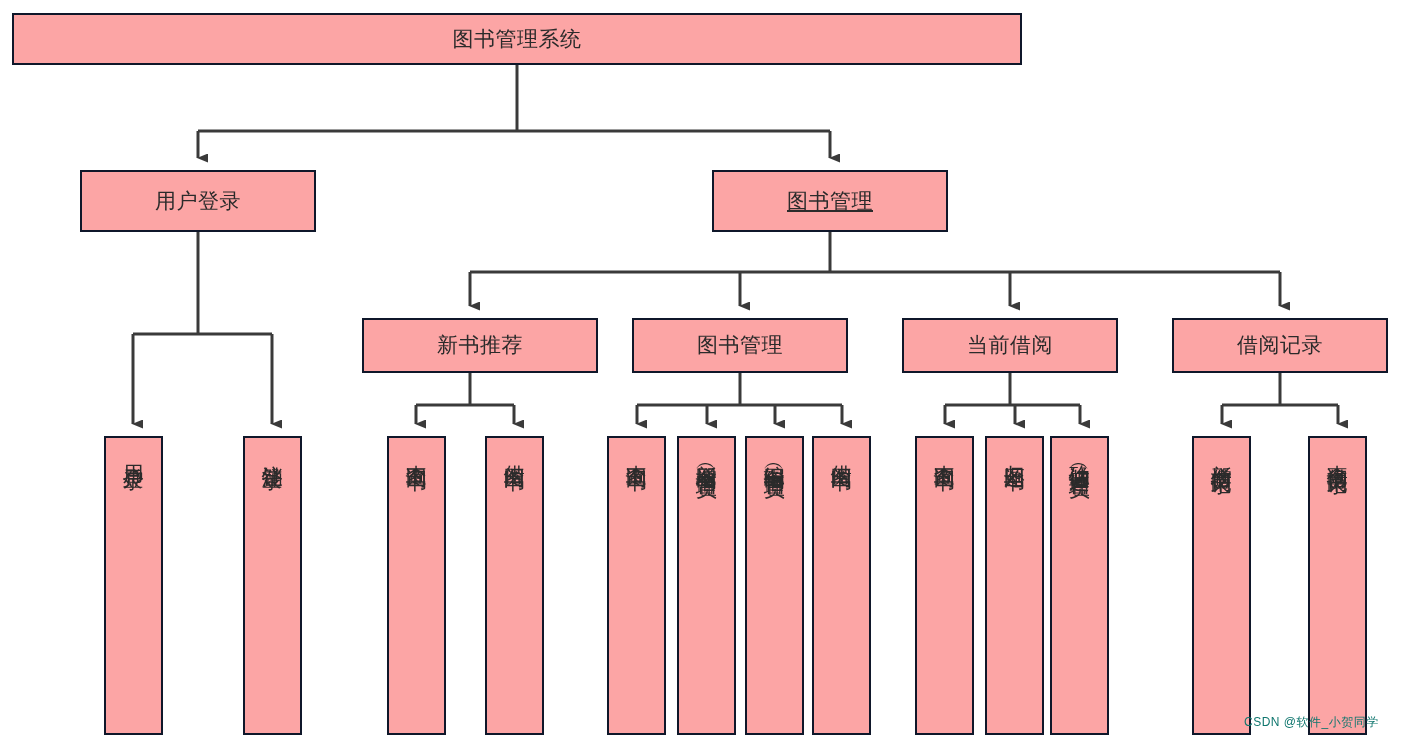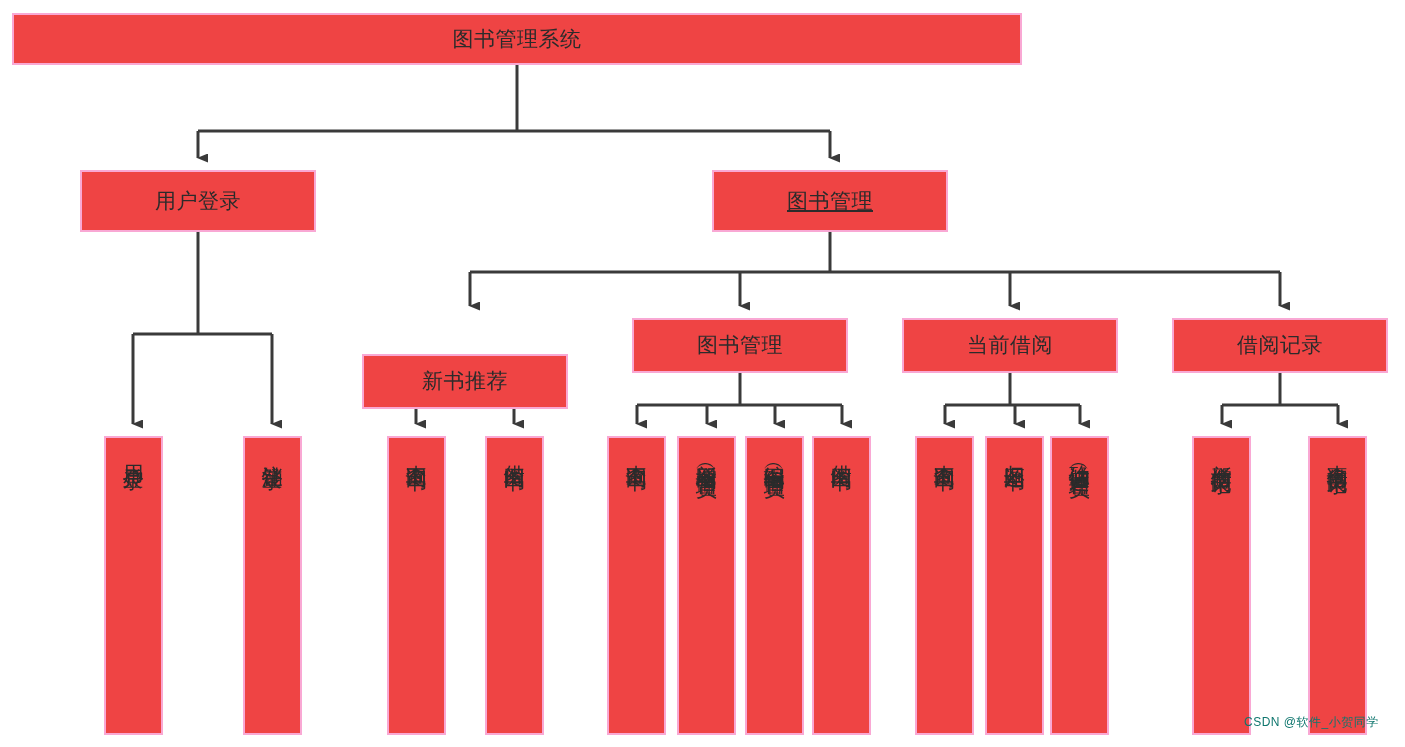--- a/index.html
+++ b/index.html
@@ -18,22 +18,22 @@
   #diagram-root {
     position: absolute;
     left: 0;
     top: 0;
     width: 1405px;
     height: 747px;
   }
   .node {
     position: absolute;
     box-sizing: border-box;
-    border: 2px solid #f9a8d4;
-    background: #ef4444;
+    border: 2px solid #0f172a;
+    background: #fca5a5;
     display: flex;
     align-items: center;
     justify-content: center;
     text-align: center;
     color: #2b2b2b;
   }
   .node .node-label {
     display: block;
     line-height: 1.18;
     letter-spacing: 0.5px;
@@ -131,21 +131,21 @@
     <span class="node-label">图书管理系统</span>
   </div>
 
   <div class="node horizontal" style="left:80px; top:170px; width:236px; height:62px;">
     <span class="node-label">用户登录</span>
   </div>
   <div class="node horizontal" style="left:712px; top:170px; width:236px; height:62px;text-decoration:underline;">
     <span class="node-label">图书管理</span>
   </div>
 
-  <div class="node horizontal" style="left:362px; top:318px; width:206px; height:55px;margin-top:36px;">
+  <div class="node horizontal" style="left:362px; top:318px; width:236px; height:55px;">
     <span class="node-label">新书推荐</span>
   </div>
   <div class="node horizontal" style="left:632px; top:318px; width:216px; height:55px;">
     <span class="node-label">图书管理</span>
   </div>
   <div class="node horizontal" style="left:902px; top:318px; width:216px; height:55px;">
     <span class="node-label">当前借阅</span>
   </div>
   <div class="node horizontal" style="left:1172px; top:318px; width:216px; height:55px;">
     <span class="node-label">借阅记录</span>

